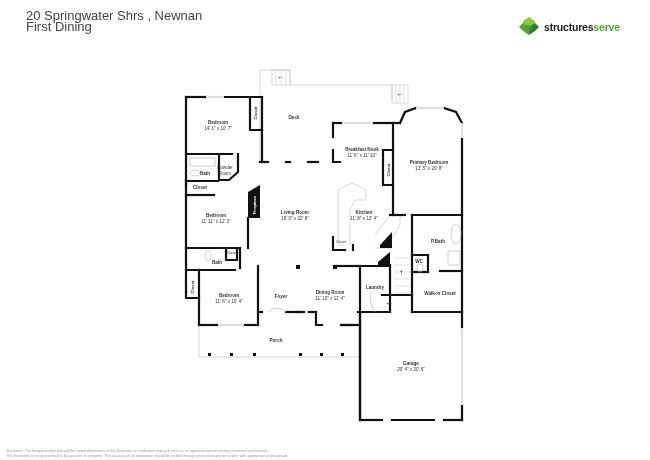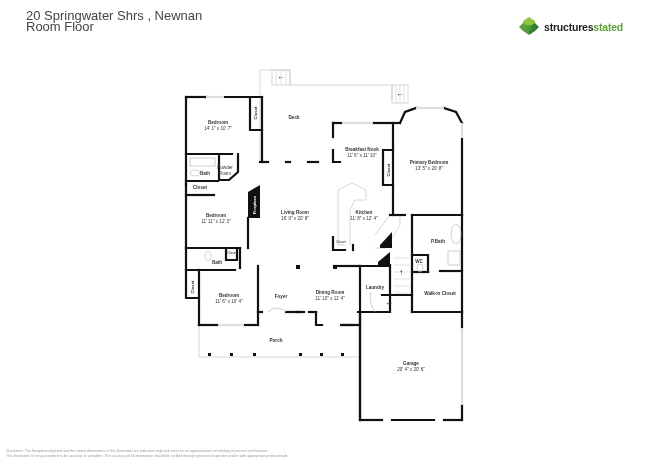--- a/index.html
+++ b/index.html
@@ -14,32 +14,32 @@
   .lbl .nm { font-weight:bold; }
   .lbl-v { position:absolute; font-size:4.2px; font-weight:bold; color:#333; transform:translate(-50%,-50%) rotate(-90deg); white-space:nowrap; }
   .lbl-v.w { color:#fff; }
   .disc { position:absolute; left:6px; top:449px; width:640px; font-size:3.6px; line-height:5px; color:#999; white-space:nowrap; overflow:hidden; }
 </style>
 </head>
 <body>
 
 <div class="hdr">
   <div>20 Springwater Shrs , Newnan</div>
-  <div>Room Floor</div>
+  <div>First Dining</div>
 </div>
 
 <div class="logo">
   <svg width="22" height="22" viewBox="0 0 22 22">
     <polygon points="11,1 17,5 17,11 11,15 5,11 5,5" fill="#8cc63f"></polygon>
     <polygon points="5,7 11,11 11,19 5,15 1,11" fill="#5ba33a"></polygon>
     <polygon points="11,11 17,7 21,11 17,15 11,19" fill="#2f7d32"></polygon>
     <polygon points="8,9 14,9 14,14 8,14" fill="#4a9a35" opacity="0.8"></polygon>
   </svg>
   <div class="logo-text">
-    <span class="a">structures</span><span class="b">stated</span>
+    <span class="a">structures</span><span class="b">serve</span>
   </div>
 </div>
 
 <svg class="plan" width="650" height="460" viewBox="0 0 650 460">
   <g fill="none" stroke="#ccc" stroke-width="0.8">
 
     <polyline points="260,162 260,70 290,70 290,85 392,85 392,100"></polyline>
 
     <rect x="272" y="70" width="18" height="15"></rect>
     <rect x="392" y="85" width="16" height="18"></rect>

